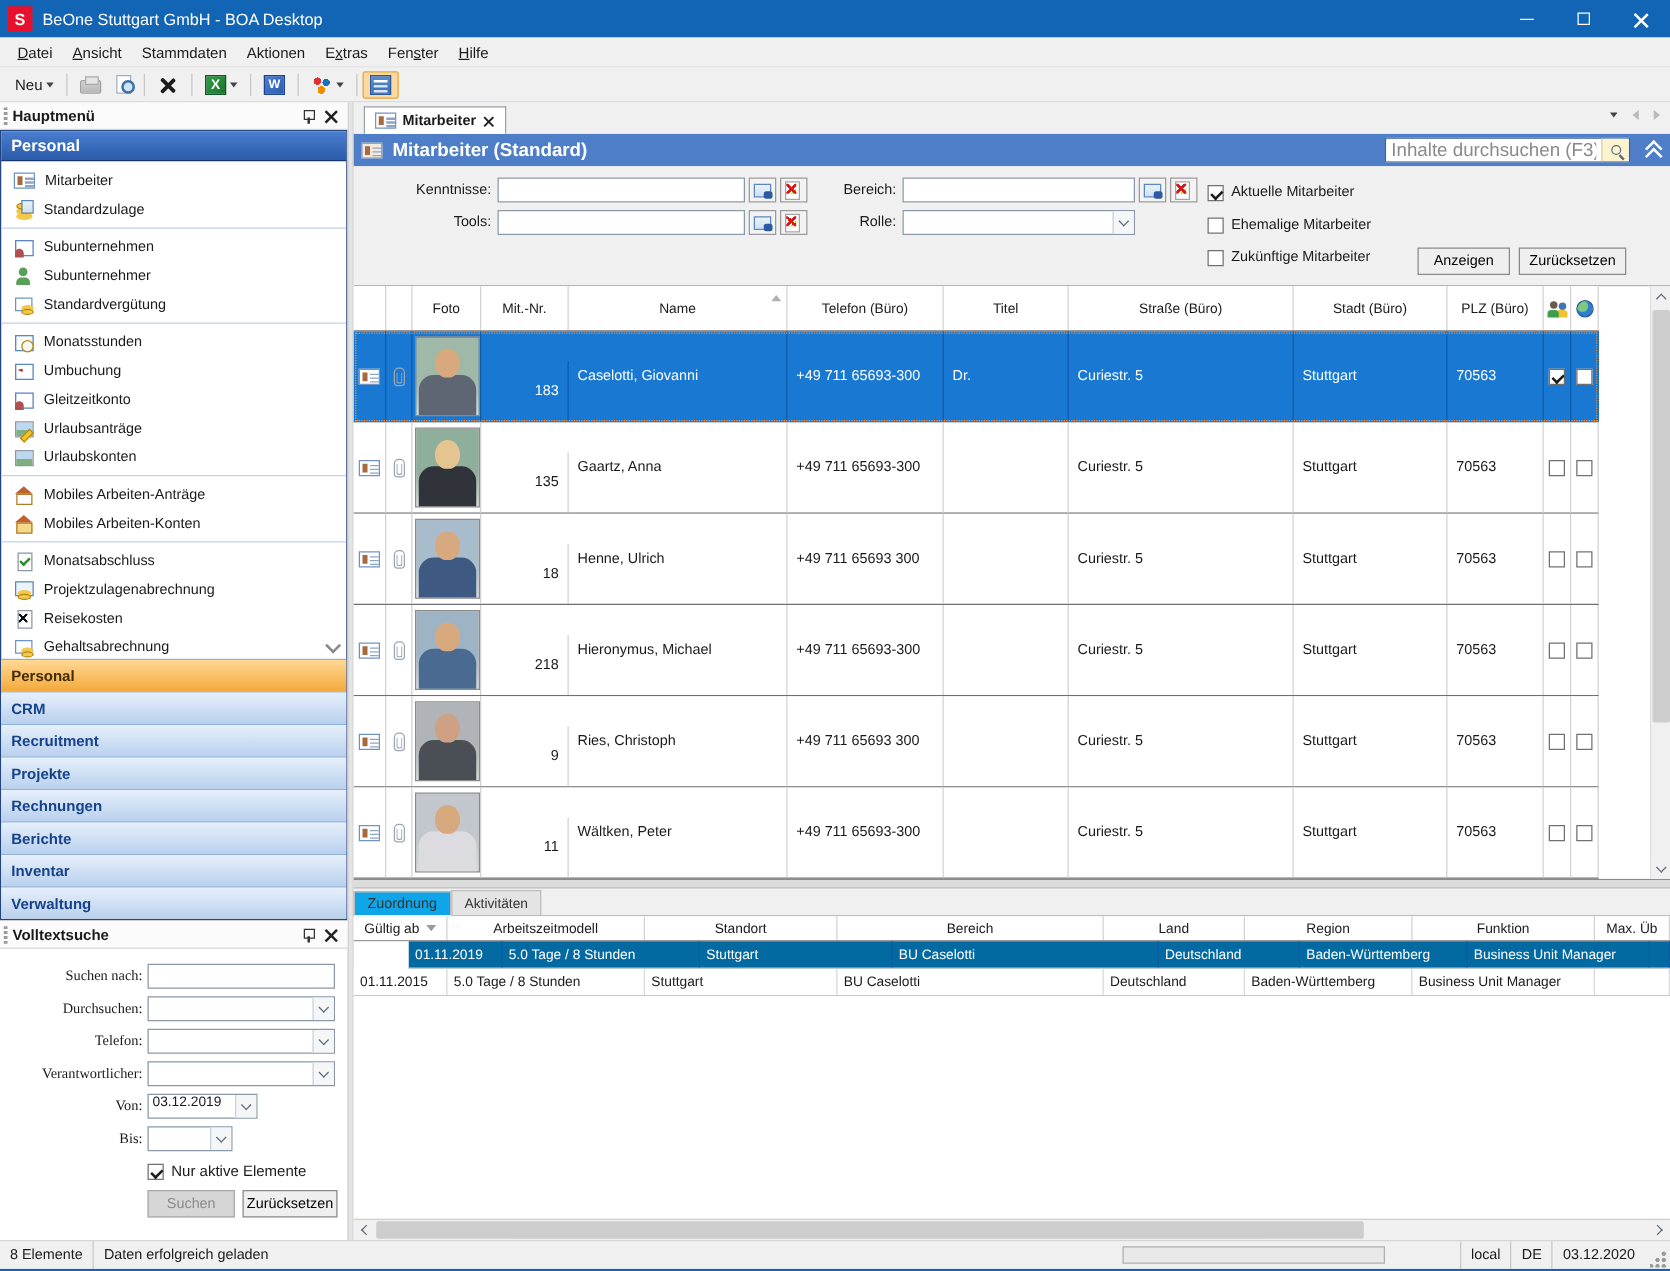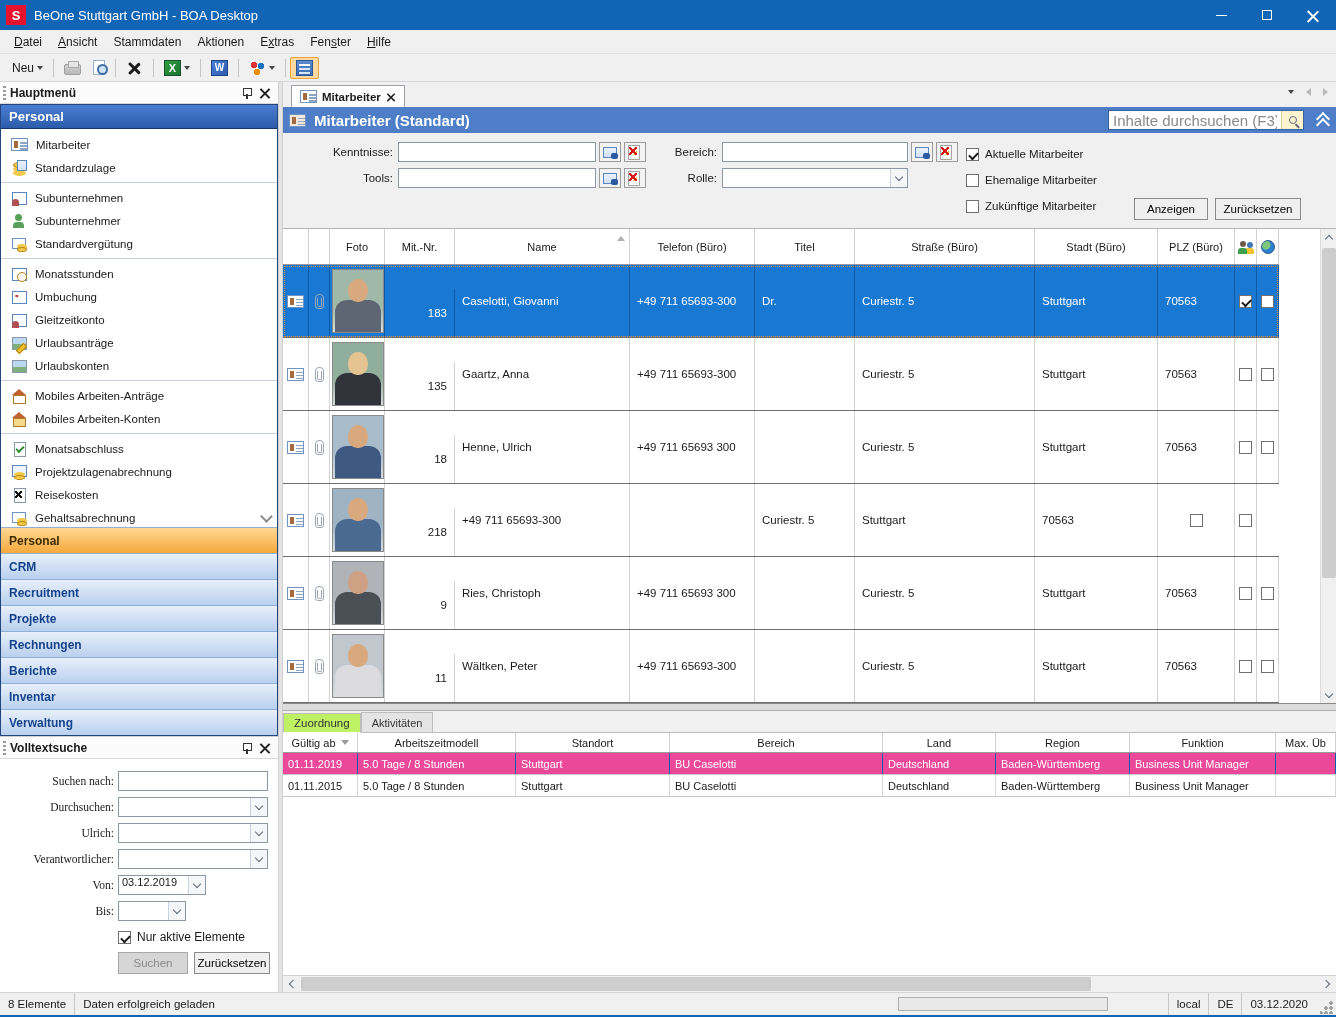--- a/index.html
+++ b/index.html
@@ -153,26 +153,26 @@
   .chev-up-s { width:6px;height:6px;border-left:1.5px solid #5f6b78;border-top:1.5px solid #5f6b78;transform:rotate(45deg);margin-top:3px; }
   .chev-down-s { width:6px;height:6px;border-right:1.5px solid #5f6b78;border-bottom:1.5px solid #5f6b78;transform:rotate(45deg);margin-top:-2px; }
   .chev-left-s { width:6px;height:6px;border-left:1.5px solid #5f6b78;border-bottom:1.5px solid #5f6b78;transform:rotate(45deg);margin-left:3px; }
   .chev-right-s { width:6px;height:6px;border-right:1.5px solid #5f6b78;border-top:1.5px solid #5f6b78;transform:rotate(45deg);margin-right:3px; }
 
   
   .hsplitter { height:8px; background:#dcdcdc; border-top:1px solid #8a8a8a; border-bottom:1px solid #b0b0b0; flex:none; }
   .bottompanel { flex:1; display:flex; flex-direction:column; background:#fff; min-height:0; }
   .btabs { height:22px; background:#f0f0f0; display:flex; align-items:flex-end; flex:none; border-bottom:1px solid #bdbdbd; }
   .btab { height:20px; padding:0 10px; display:flex; align-items:center; font-size:11px; border:1px solid #bdbdbd; border-bottom:none; background:#e4e4e4; color:#333; }
-  .btab.active { background:#bef264; border-bottom:1px solid #fff; margin-bottom:-1px; font-size:11.5px; }
+  .btab.active { background:#0ea5e9; border-bottom:1px solid #fff; margin-bottom:-1px; font-size:11.5px; }
   .agrid-head { display:grid; grid-template-columns:75px 158px 154px 213px 113px 134px 146px 1fr; height:20px; border-bottom:1px solid #9a9a9a; background:#fff; flex:none; }
   .agrid-head > div { display:flex; align-items:center; justify-content:center; font-size:11px; border-right:1px solid #d2d2d2; }
   .arow { display:grid; grid-template-columns:75px 158px 154px 213px 113px 134px 146px 1fr; height:22px; background:#fff; border-bottom:1px solid #c8c8c8; flex:none; }
   .arow > div { display:flex; align-items:center; padding-left:5px; font-size:11px; border-right:1px solid #d8d8d8; overflow:hidden; }
-  .arow.selected { background:#ec4899; color:#fff; }
+  .arow.selected { background:#0369a1; color:#fff;margin-left:44px; }
   .arow.selected > div { border-right-color:#0f5ba8; }
   .bp-space { flex:1; background:#fff; }
   .bh-scroll { height:17px; background:#f0f0f0; border-top:1px solid #d0d0d0; position:relative; flex:none; }
   .sb-btn-h { position:absolute; top:0; width:17px; height:16px; display:flex; align-items:center; justify-content:center; }
   .sb-thumb-h { position:absolute; top:1px; height:14px; background:#cdcdcd; border-radius:2px; }
 
   
   .statusbar { height:23px; background:#f0f0f0; border-top:1px solid #d5d5d5; display:flex; align-items:center; font-size:11.5px; flex:none; }
   .sb-seg { padding:0 8px; height:100%; display:flex; align-items:center; border-right:1px solid #c8c8c8; }
   .sb-seg.noline { border-right:none; }
@@ -391,21 +391,21 @@
           <div class="ft-row">
             <span class="ft-label">Durchsuchen:</span>
             <div class="combo" style="width:150px">
                 <span class="val"></span>
                 <span class="combo-arrow">
                   <span class="chev-down"></span>
                 </span>
               </div>
           </div>
           <div class="ft-row">
-            <span class="ft-label">Ulrich:</span>
+            <span class="ft-label">Telefon:</span>
             <div class="combo" style="width:150px">
                 <span class="val"></span>
                 <span class="combo-arrow">
                   <span class="chev-down"></span>
                 </span>
               </div>
           </div>
           <div class="ft-row">
             <span class="ft-label">Verantwortlicher:</span>
             <div class="combo" style="width:150px">
@@ -620,20 +620,21 @@
             <div class="c-ico">
                 <span class="ic-card"></span>
               </div>
             <div class="c-ico">
                 <span class="clip"></span>
               </div>
             <div class="c-ico">
                 <div class="photo" style="--pbg: #9eb4c4; --psuit: #4a6a92; --pskin: #d8a97e;"></div>
               </div>
             <div class="c-nr">218</div>
+            <div class="c-txt">Hieronymus, Michael</div>
             <div class="c-txt">+49 711 65693-300</div>
             <div class="c-txt"></div>
             <div class="c-txt">Curiestr. 5</div>
             <div class="c-txt">Stuttgart</div>
             <div class="c-txt">70563</div>
             <div class="c-cb">
                 <span class="checkbox"></span>
               </div>
             <div class="c-cb">
                 <span class="checkbox"></span>

